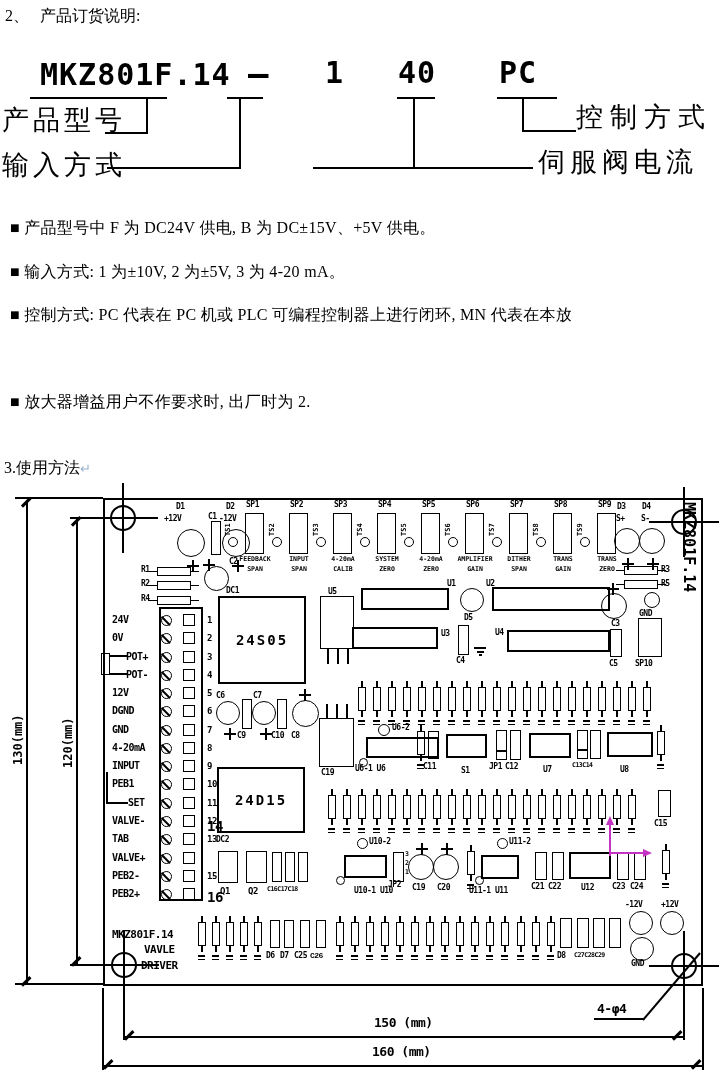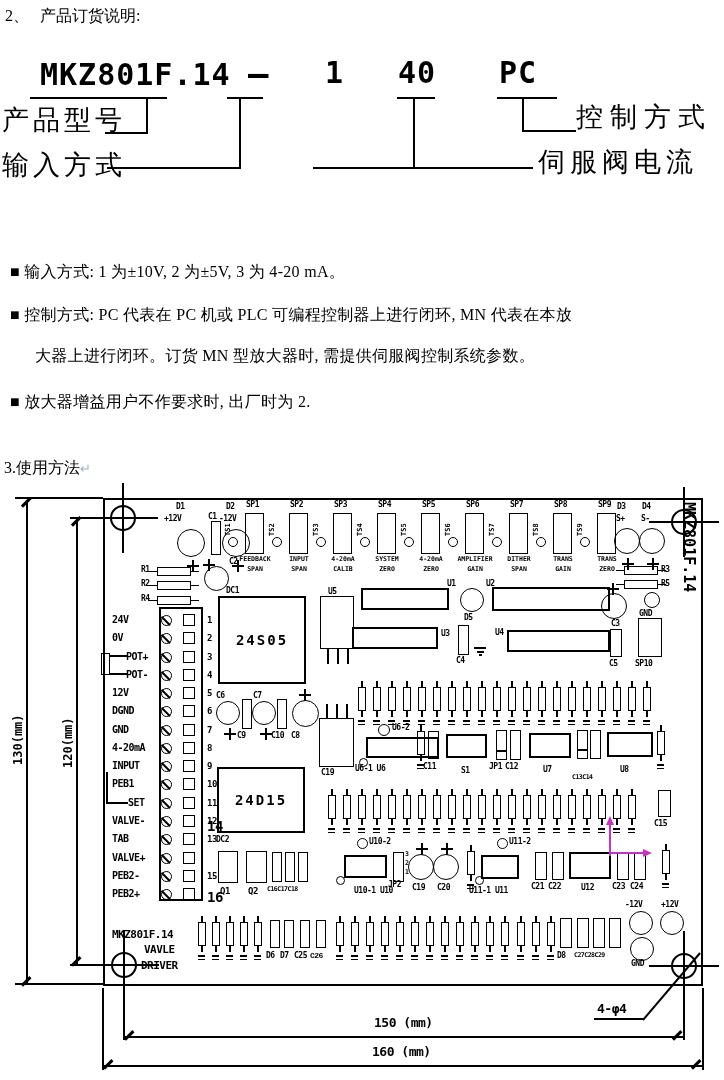--- a/index.html
+++ b/index.html
@@ -63,23 +63,23 @@
   <div class="dline" style="left:313px;top:167px;width:220px;height:2px"></div>
   <div class="dline" style="left:497px;top:97px;width:60px;height:2px"></div>
   <div class="dline" style="left:522px;top:97px;width:2px;height:35px"></div>
   <div class="dline" style="left:522px;top:130px;width:54px;height:2px"></div>
 
   <div class="abs cjklabel" style="left:2px;top:149px">输入方式</div>
   <div class="abs cjklabel" style="left:2px;top:104px">产品型号</div>
   <div class="abs cjklabel" style="left:538px;top:146px;letter-spacing:5px">伺服阀电流</div>
   <div class="abs cjklabel" style="left:576px;top:101px;letter-spacing:7px">控制方式</div>
 
+  <div class="abs bullet" style="left:10px;top:218px">■ 产品型号中 F 为 DC24V 供电, B 为 DC±15V、+5V 供电。</div>
   <div class="abs bullet" style="left:10px;top:262px">■ 输入方式: 1 为±10V, 2 为±5V, 3 为 4-20 mA。</div>
   <div class="abs bullet" style="left:10px;top:305px">■ 控制方式: PC 代表在 PC 机或 PLC 可编程控制器上进行闭环, MN 代表在本放</div>
-  <div class="abs bullet" style="left:35px;top:346px">大器上进行闭环。订货 MN 型放大器时, 需提供伺服阀控制系统参数。</div>
   <div class="abs bullet" style="left:10px;top:392px">■ 放大器增益用户不作要求时, 出厂时为 2.</div>
 
   <div class="abs" style="left:4px;top:458px;font-size:16px"><span>3.使用方法</span><span class="parmark">↵</span></div>
 
   <div style="position:absolute;left:0;top:0;width:724px;height:1080px">
       <div class="ic" style="left: 103px; top: 498px; width: 600px; height: 488px;"></div>
       <div class="cir" style="left: 110px; top: 505px; width: 26px; height: 26px; border-width: 2px;"></div>
       <div class="dline" style="left: 88px; top: 517px; width: 70px; height: 1.5px;"></div>
       <div class="dline" style="left: 122px; top: 483px; width: 1.5px; height: 70px;"></div>
       <div class="cir" style="left: 671px; top: 509px; width: 26px; height: 26px; border-width: 2px;"></div>
@@ -280,21 +280,21 @@
       <div class="rect" style="left: 496px; top: 730px; width: 11px; height: 30px;"></div>
       <div class="dline" style="left: 496px; top: 750px; width: 11px; height: 2px;"></div>
       <div class="blab" style="left: 489px; top: 763px;">JP1</div>
       <div class="rect" style="left: 510px; top: 730px; width: 11px; height: 30px;"></div>
       <div class="blab" style="left: 505px; top: 763px;">C12</div>
       <div class="ic" style="left: 529px; top: 733px; width: 42px; height: 25px;"></div>
       <div class="blab" style="left: 543px; top: 766px;">U7</div>
       <div class="rect" style="left: 577px; top: 730px; width: 11px; height: 29px;"></div>
       <div class="dline" style="left: 577px; top: 749px; width: 11px; height: 2px;"></div>
       <div class="rect" style="left: 590px; top: 730px; width: 11px; height: 29px;"></div>
-      <div class="blab" style="left: 572px; top: 762px; font-size: 6.5px; margin-top: 12px;">C13C14</div>
+      <div class="blab" style="left: 572px; top: 762px; font-size: 6.5px;">C13C14</div>
       <div class="ic" style="left: 607px; top: 732px; width: 46px; height: 25px;"></div>
       <div class="blab" style="left: 620px; top: 766px;">U8</div>
       <div class="res" style="left: 657px; top: 731px;"></div>
       <div class="dashm" style="left: 657px; top: 764px;"></div>
       <div class="cir" style="left: 357px; top: 838px; width: 11px; height: 11px;"></div>
       <div class="blab" style="left: 369px; top: 838px;">U10-2</div>
       <div class="ic" style="left: 344px; top: 855px; width: 43px; height: 23px;"></div>
       <div class="cir" style="left: 336px; top: 876px; width: 9px; height: 9px;"></div>
       <div class="blab" style="left: 330px; top: 887px; margin-left: 24px;">U10-1 U10</div>
       <div class="rect" style="left: 393px; top: 852px; width: 11px; height: 30px;"></div>

